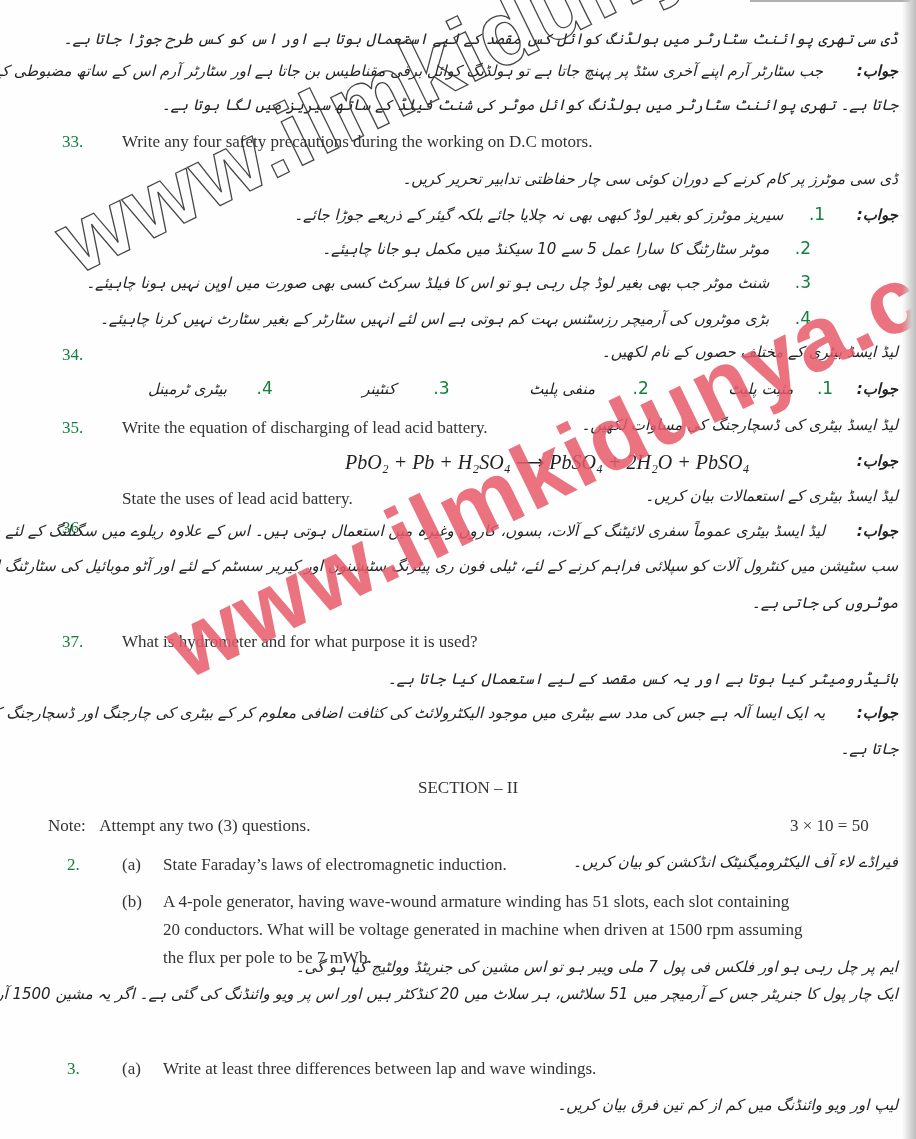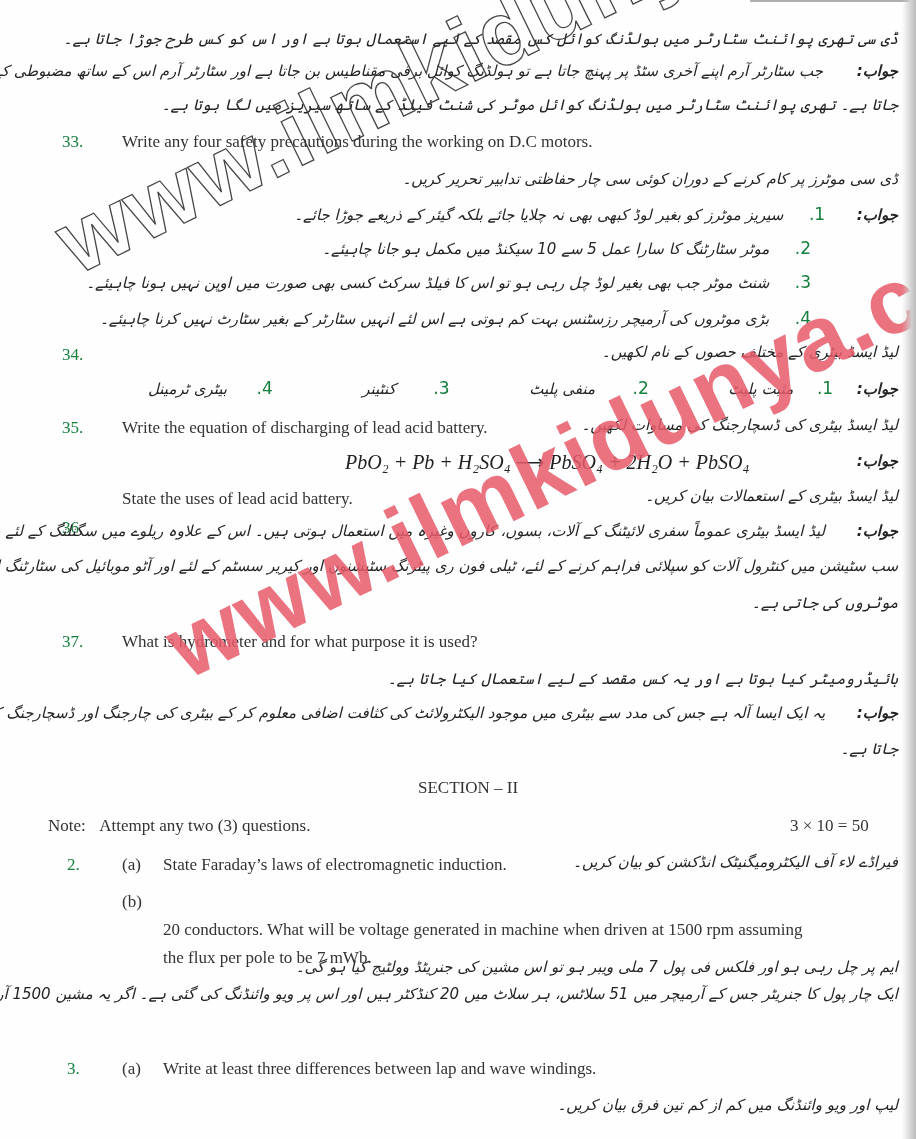--- a/index.html
+++ b/index.html
@@ -146,20 +146,21 @@
     <span style="display:inline-block;width:6px;"></span>
     <span>Attempt any two (3) questions.</span>
   </div>
   <div class="line en" style="left:790px; top:816px;">3 × 10 = 50</div>
 
   <div class="line num" style="left:67px; top:855px;">2.</div>
   <div class="line en" style="left:122px; top:855px;">(a)</div>
   <div class="line en" style="left:163px; top:855px;">State Faraday’s laws of electromagnetic induction.</div>
   <div class="line ur" style="right:18px; top:853px;">فیراڈے لاء آف الیکٹرومیگنیٹک انڈکشن کو بیان کریں۔</div>
   <div class="line en" style="left:122px; top:892px;">(b)</div>
+  <div class="line en" style="left:163px; top:892px;">A 4-pole generator, having wave-wound armature winding has 51 slots, each slot containing</div>
   <div class="line en" style="left:163px; top:920px;">20 conductors. What will be voltage generated in machine when driven at 1500 rpm assuming</div>
   <div class="line en" style="left:163px; top:948px;">the flux per pole to be 7 mWb.</div>
   <div class="line ur" style="right:18px; top:985px;">ایک چار پول کا جنریٹر جس کے آرمیچر میں 51 سلاٹس، ہر سلاٹ میں 20 کنڈکٹر ہیں اور اس پر ویو وائنڈنگ کی گئی ہے۔ اگر یہ مشین 1500 آر پی</div>
   <div class="line ur" style="right:18px; top:958px;">ایم پر چل رہی ہو اور فلکس فی پول 7 ملی ویبر ہو تو اس مشین کی جنریٹڈ وولٹیج کیا ہو گی۔</div>
 
   <div class="line num" style="left:67px; top:1059px;">3.</div>
   <div class="line en" style="left:122px; top:1059px;">(a)</div>
   <div class="line en" style="left:163px; top:1059px;">Write at least three differences between lap and wave windings.</div>
   <div class="line ur" style="right:18px; top:1096px;">لیپ اور ویو وائنڈنگ میں کم از کم تین فرق بیان کریں۔</div>
 

